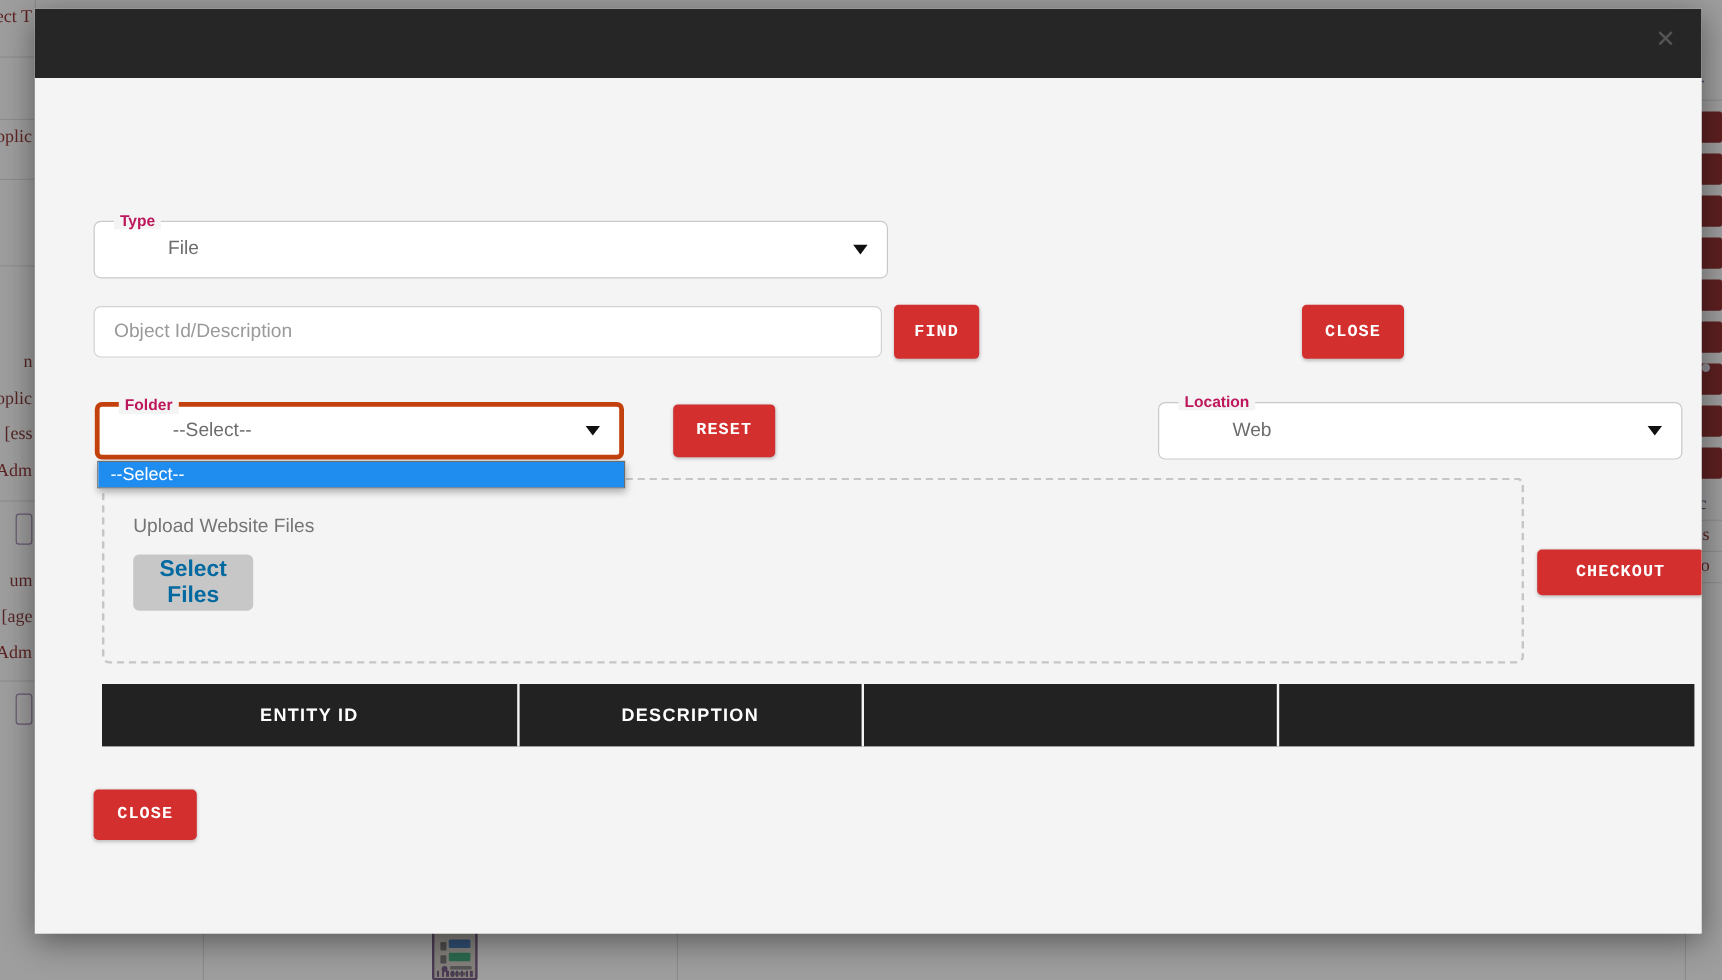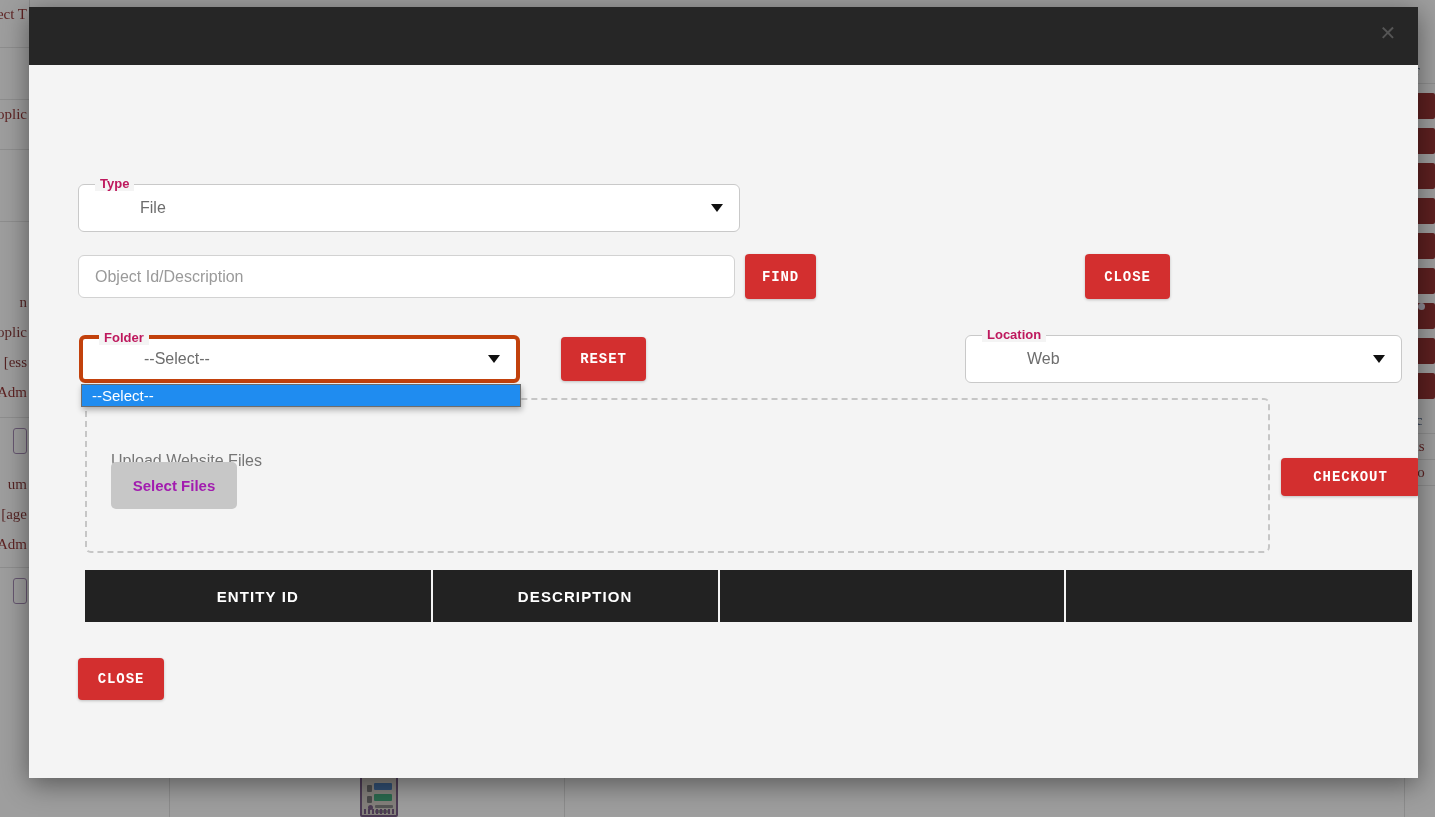--- a/index.html
+++ b/index.html
@@ -247,32 +247,31 @@
     width: 1185px; height: 155px;
     border: 2px dashed #c6c6c6;
     border-radius: 6px;
     background: transparent;
   }
   #dropzone-label {
     position: absolute;
     left: 24px; top: 30px;
     font-size: 16px;
     color: #757575;
-    margin-top: 22px;
   }
   #select-files-btn {
     position: absolute;
     left: 24px; top: 62px;
-    width: 126px; height: 47px;
+    width: 100px; height: 47px;
     background: #c7c7c7;
     border: none;
     border-radius: 5px;
-    color: #a21caf;
+    color: #0369a1;
     font-family: "Liberation Sans", sans-serif;
-    font-size: 15px;
+    font-size: 19px;
     font-weight: bold;
     cursor: pointer;
   }
 
   
   #results-table {
     position: absolute;
     left: 56px; top: 505px;
     width: 1327px;
     border-collapse: collapse;

